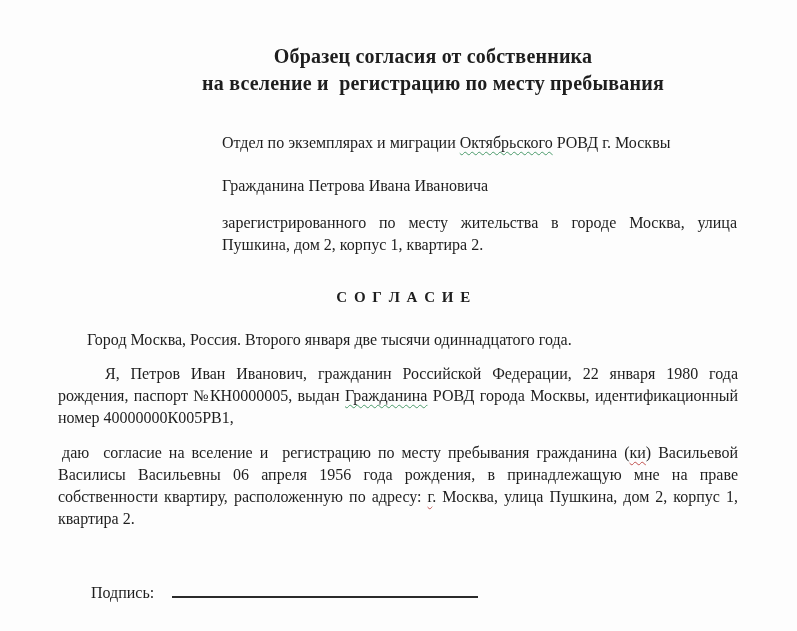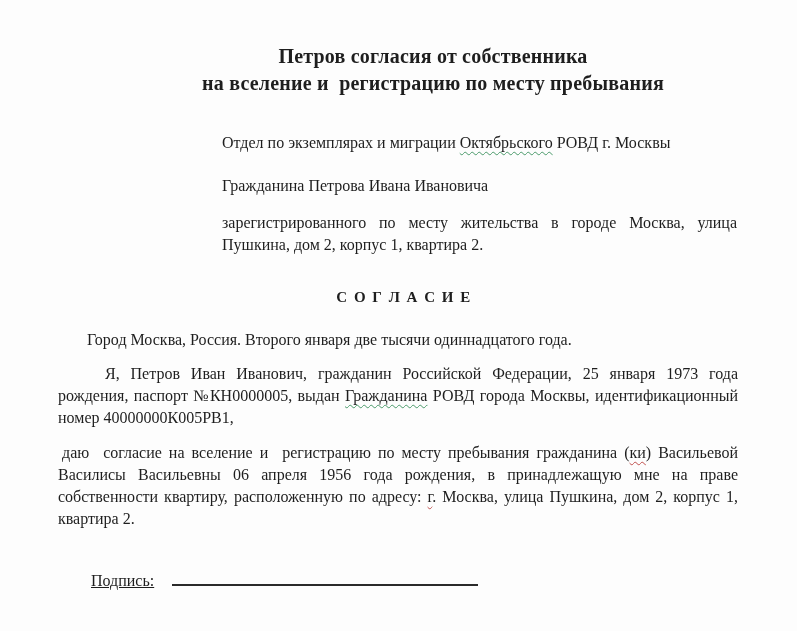--- a/index.html
+++ b/index.html
@@ -68,54 +68,53 @@
   }
   .mark-red {
     text-decoration-line: underline;
     text-decoration-style: wavy;
     text-decoration-color: #c0504d;
     text-decoration-thickness: 1px;
     text-underline-offset: 3px;
   }
   
   .signature {
-    margin-top: 40px;
+    margin-top: 52px;
     padding-left: 45px;
-    text-decoration: underline;
   }
   .sig-line {
     display: inline-block;
     width: 306px;
     height: 14px;
     margin-left: 18px;
     border-bottom: 2px solid #2a2a2a;
     vertical-align: baseline;
   }
 </style>
 </head>
 <body>
 
 <div class="page">
 
   <div class="title-wrap">
-    <div>Петров согласия от собственника</div>
+    <div>Образец согласия от собственника</div>
     <div>на вселение и&nbsp; регистрацию по месту пребывания</div>
   </div>
 
   <div class="addressee">
     <p class="gap-lg"><span>Отдел по экземплярах и миграции </span><span class="mark-green">Октябрьского</span><span> РОВД г. Москвы</span></p>
     <p class="gap-md"><span>Гражданина Петрова Ивана Ивановича</span></p>
     <p class="just"><span>зарегистрированного по месту жительства в городе Москва, улица Пушкина, дом 2, корпус 1, квартира 2.</span></p>
   </div>
 
   <div class="heading">С О Г Л А С И Е</div>
 
   <div class="body">
     <p class="p-city"><span>Город Москва, Россия. Второго января две тысячи одиннадцатого года.</span></p>
-    <p class="p-me"><span>Я, Петров Иван Иванович, гражданин Российской Федерации, 25 января 1973 года рождения, паспорт №КН0000005, выдан </span><span class="mark-green">Гражданина</span><span> РОВД города Москвы, идентификационный номер 40000000К005РВ1,</span></p>
+    <p class="p-me"><span>Я, Петров Иван Иванович, гражданин Российской Федерации, 22 января 1980 года рождения, паспорт №КН0000005, выдан </span><span class="mark-green">Гражданина</span><span> РОВД города Москвы, идентификационный номер 40000000К005РВ1,</span></p>
     <p class="p-consent"><span>даю&nbsp; согласие на вселение и&nbsp; регистрацию по месту пребывания гражданина (</span><span class="mark-red">ки</span><span>) Васильевой Василисы Васильевны 06 апреля 1956 года рождения, в принадлежащую мне на праве собственности квартиру, расположенную по адресу: </span><span class="mark-red">г</span><span>. Москва, улица Пушкина, дом 2, корпус 1, квартира 2.</span></p>
   </div>
 
   <div class="signature">
     <span>Подпись:</span><span class="sig-line"></span>
   </div>
 
 </div>
 
 </body></html>

